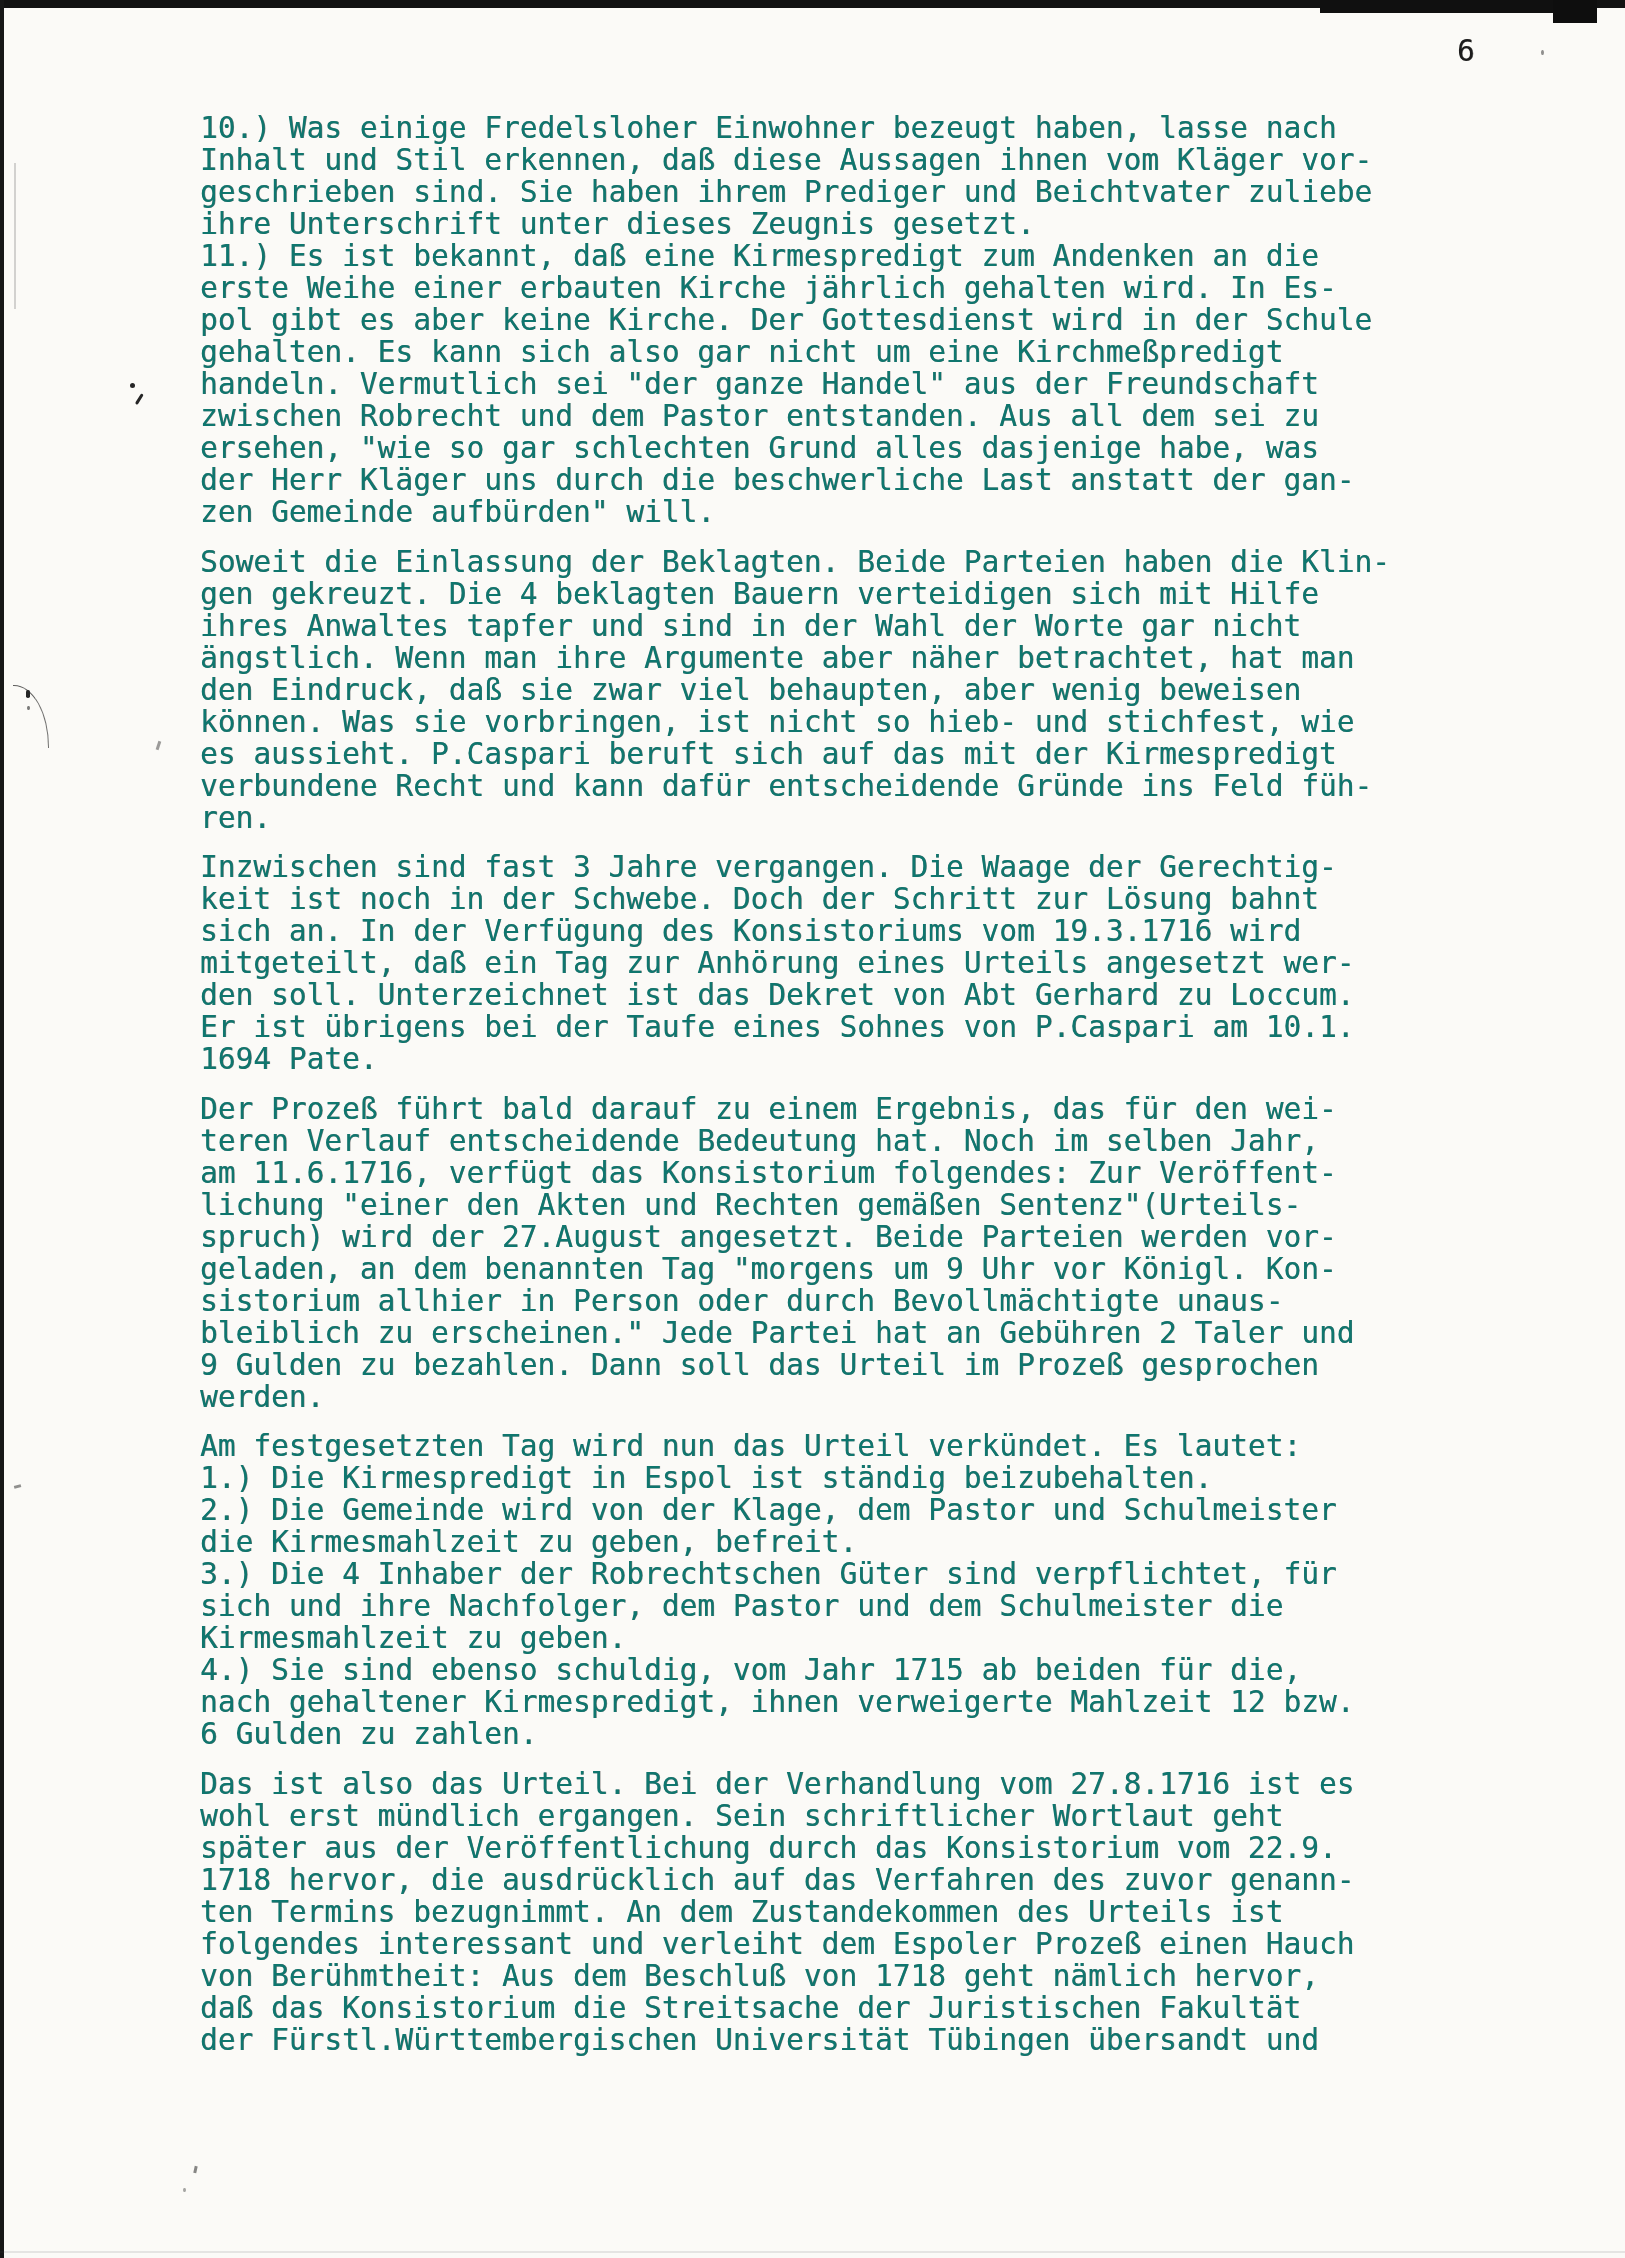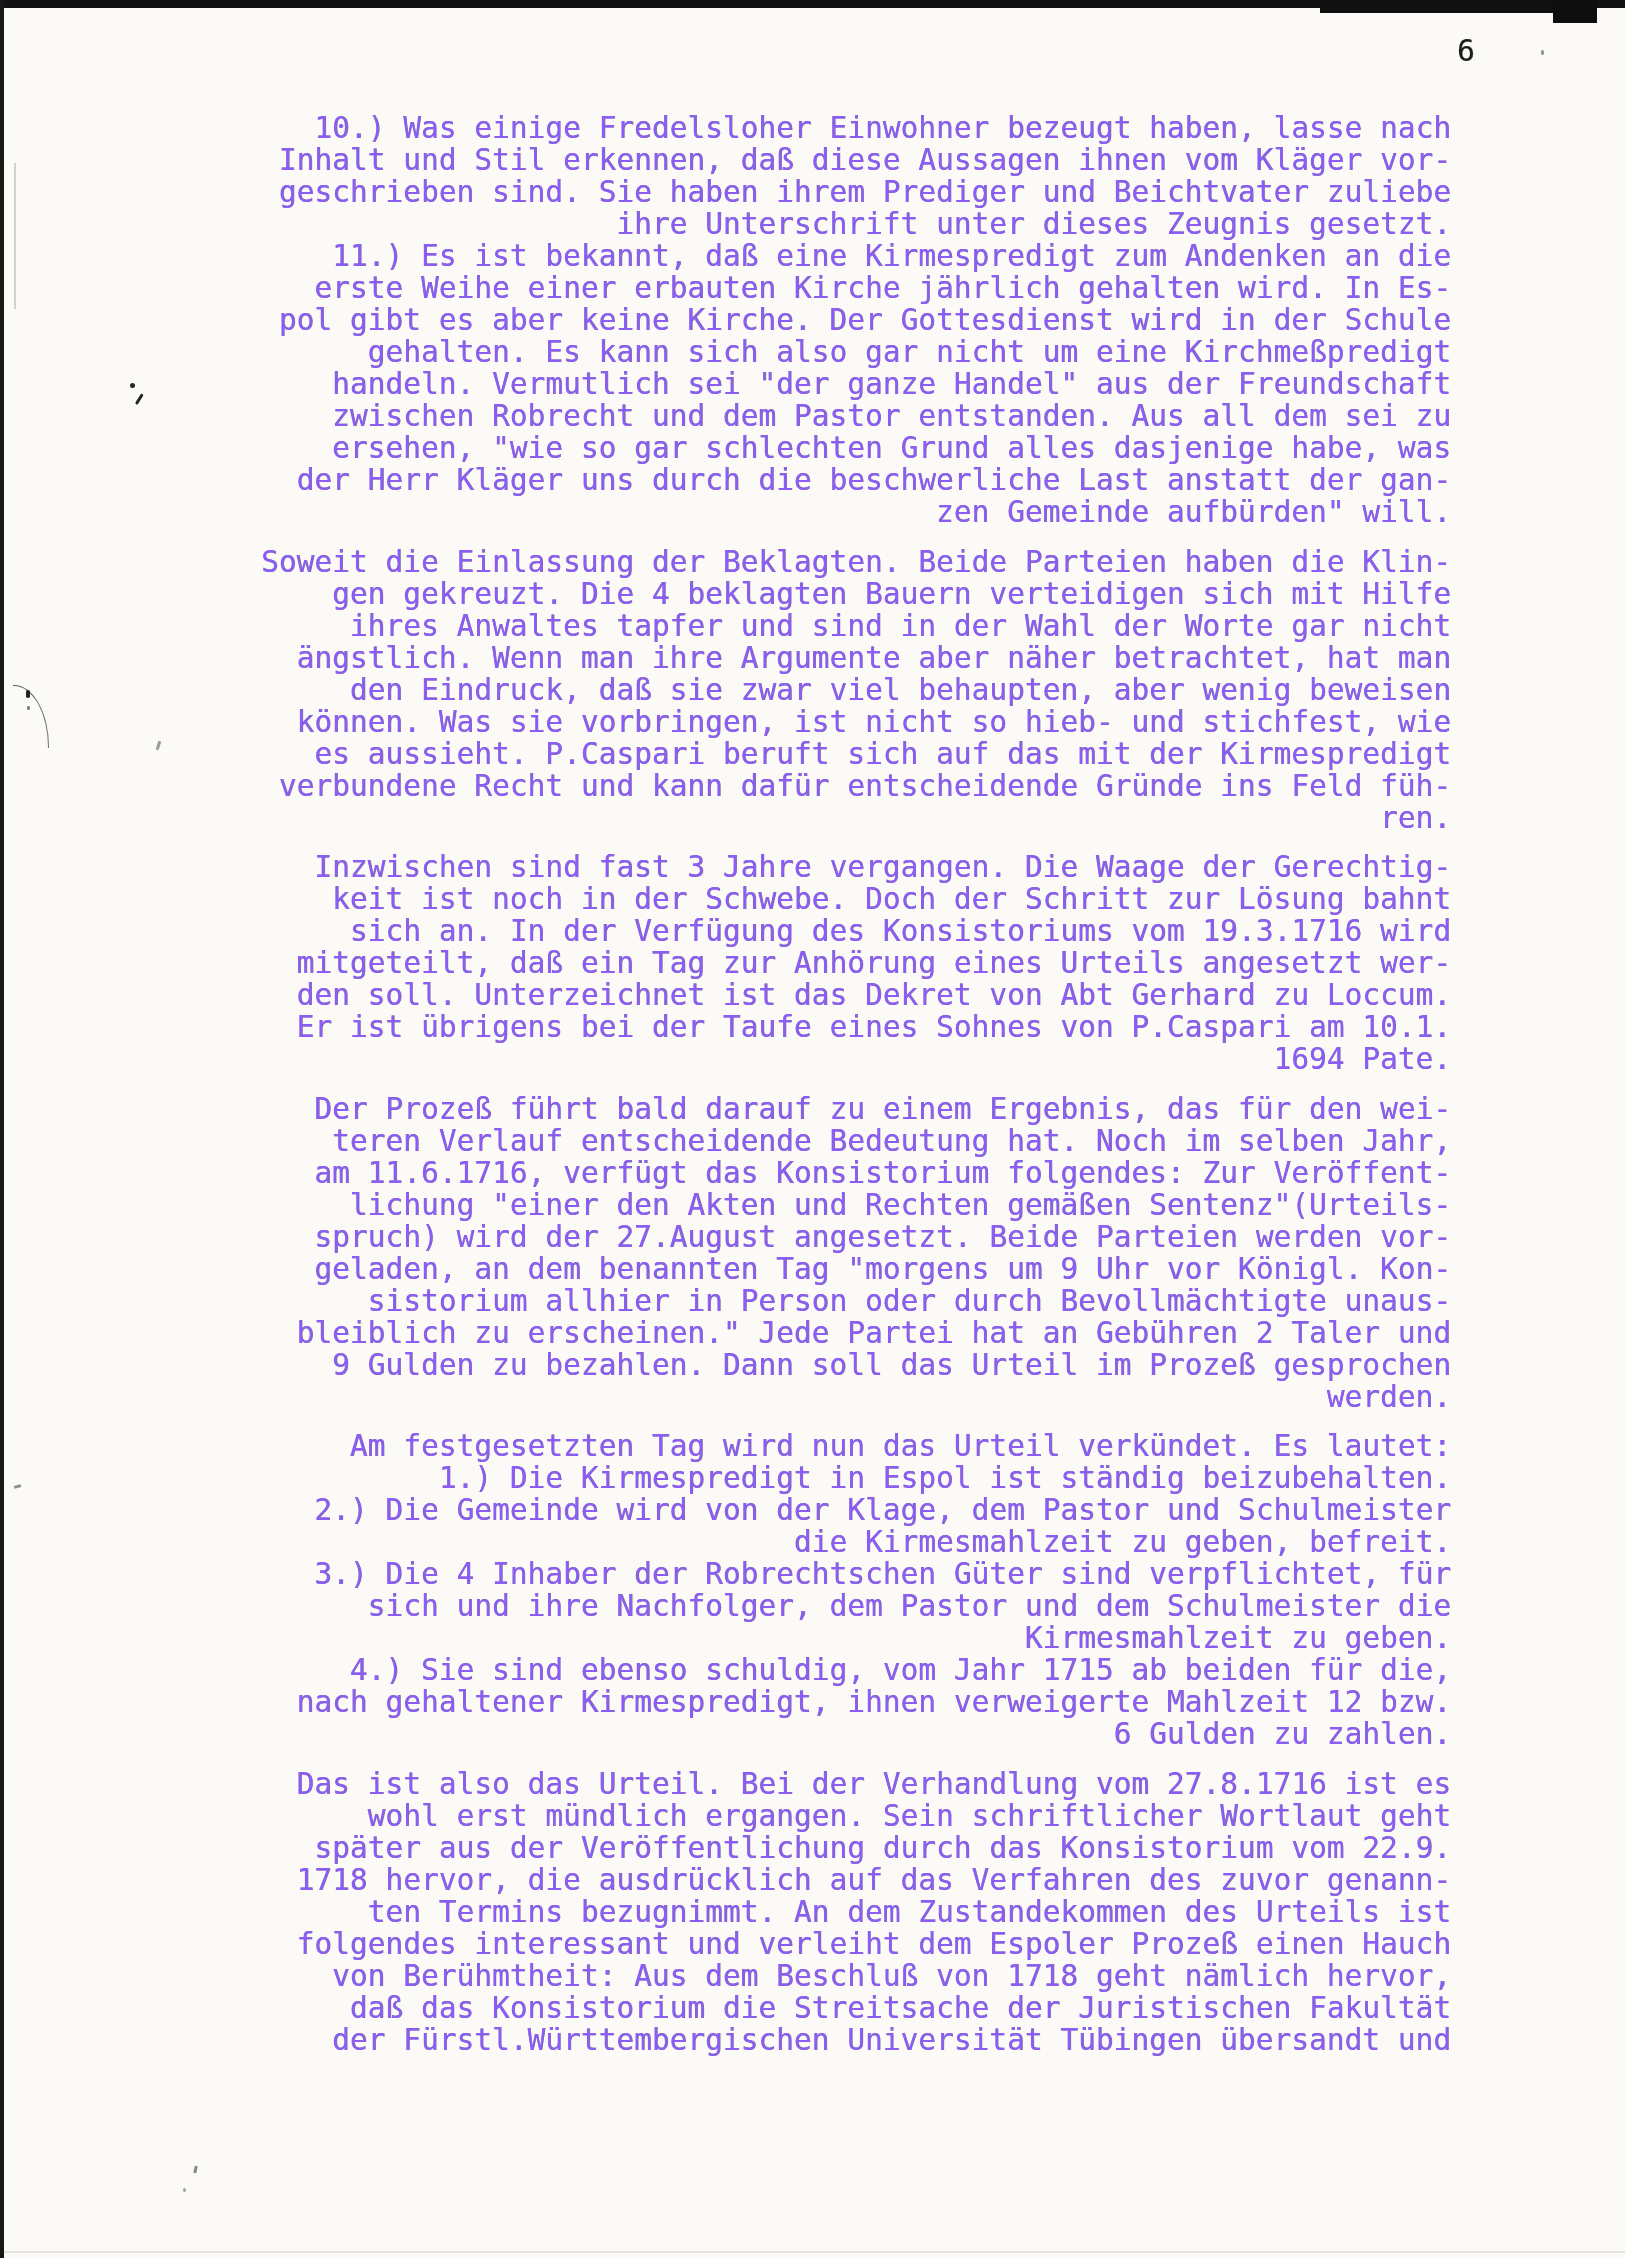--- a/index.html
+++ b/index.html
@@ -11,28 +11,27 @@
     font-family: "DejaVu Sans Mono", monospace;
   }
   .page {
     position: absolute; left: 0; top: 0;
     width: 1625px; height: 2258px;
     background: #fbfaf7;
   }
   
   .text-block {
     position: absolute;
-    left: 216px; top: 112px;
+    left: 200px; top: 112px;
     width: 1235px;
     font-size: 29.5px;
     line-height: 32px;
-    color: #8b5cf6;
+    color: #0f766e;
     white-space: pre;
     text-shadow: 0.4px 0.3px 0.6px rgba(25,25,25,0.55);
-    text-align: right;
   }
   .paragraph { margin: 0 0 17.6px 0; }
   .line { height: 32px; }
   .page-number {
     position: absolute;
     left: 1457px; top: 35px;
     font-size: 29.5px;
     line-height: 32px;
     color: #1c1c1c;
     text-shadow: 0.4px 0.3px 0.6px rgba(25,25,25,0.5);

